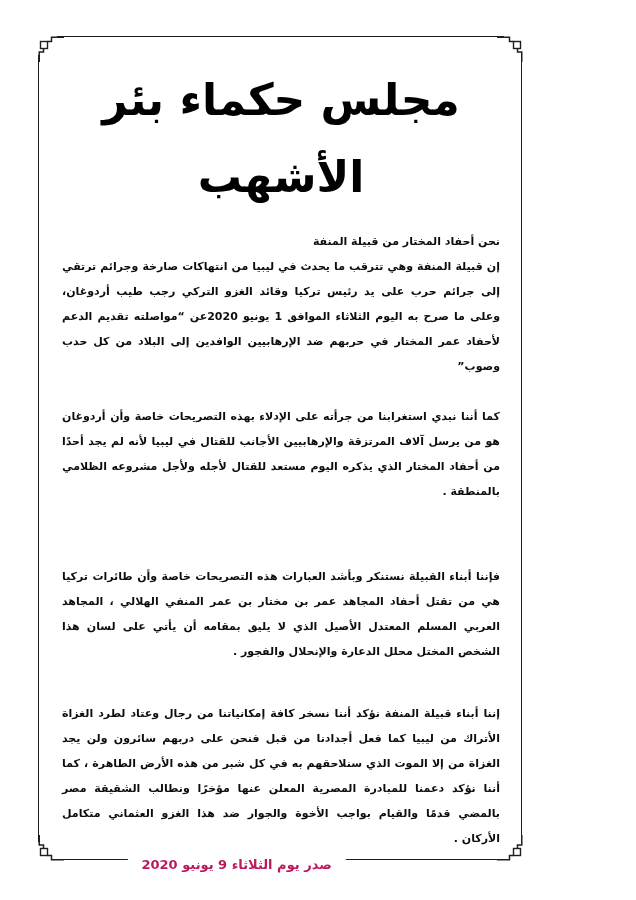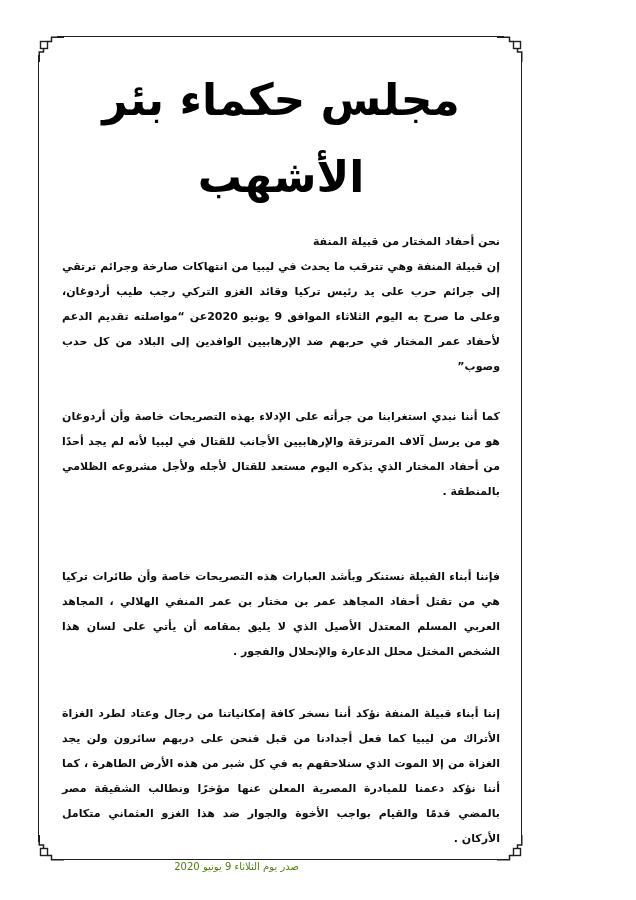--- a/index.html
+++ b/index.html
@@ -28,21 +28,21 @@
     font-size:11px;font-weight:bold;line-height:25px;text-align:justify;
     margin:0;color:#0d0d0d;
   }
   .para.salutation{text-align:right;}
   .gap-sm{margin-bottom:25px;}
   .gap-md{margin-bottom:37px;}
   .gap-lg{margin-bottom:60px;}
   .issue-date{
     position:absolute;bottom:-13px;left:41%;transform:translateX(-50%);
     background:#fff;padding:0 14px;white-space:nowrap;
-    font-size:10px;font-weight:normal;color:#4d7c0f;direction:rtl;
+    font-size:13px;font-weight:bold;color:#be185d;direction:rtl;
   }
 </style>
 </head>
 <body>
 
 <div class="frame">
 
   <span class="corner tl">
     <svg viewBox="0 0 26 26">
       <rect x="0" y="0" width="19" height="19" fill="#fff" stroke="none"></rect>
@@ -73,21 +73,21 @@
       <path d="M26 1.25 H13.5 V5.5 H9.5" fill="none" stroke="#1f1f1f" stroke-width="1.5"></path>
       <path d="M5.5 12.5 V16 H1.25 V26" fill="none" stroke="#1f1f1f" stroke-width="1.5"></path>
       <rect x="2.5" y="5.5" width="7" height="7" fill="#fff" stroke="#1f1f1f" stroke-width="1.4"></rect>
     </svg>
   </span>
 
   <div class="content">
     <h1 class="doc-title">مجلس حكماء بئر الأشهب</h1>
 
     <p class="para salutation">نحن أحفاد المختار من قبيلة المنفة</p>
-    <p class="para gap-sm">إن قبيلة المنفة وهي تترقب ما يحدث في ليبيا من انتهاكات صارخة وجرائم ترتقي إلى جرائم حرب على يد رئيس تركيا وقائد الغزو التركي رجب طيب أردوغان، وعلى ما صرح به اليوم الثلاثاء الموافق 9 يونيو 2020عن “مواصلته تقديم الدعم لأحفاد عمر المختار في حربهم ضد الإرهابيين الوافدين إلى البلاد من كل حدب وصوب”</p>
+    <p class="para gap-sm">إن قبيلة المنفة وهي تترقب ما يحدث في ليبيا من انتهاكات صارخة وجرائم ترتقي إلى جرائم حرب على يد رئيس تركيا وقائد الغزو التركي رجب طيب أردوغان، وعلى ما صرح به اليوم الثلاثاء الموافق 1 يونيو 2020عن “مواصلته تقديم الدعم لأحفاد عمر المختار في حربهم ضد الإرهابيين الوافدين إلى البلاد من كل حدب وصوب”</p>
     <p class="para gap-lg">كما أننا نبدي استغرابنا من جرأته على الإدلاء بهذه التصريحات خاصة وأن أردوغان هو من يرسل آلاف المرتزقة والإرهابيين الأجانب للقتال في ليبيا لأنه لم يجد أحدًا من أحفاد المختار الذي يذكره اليوم مستعد للقتال لأجله ولأجل مشروعه الظلامي بالمنطقة .</p>
     <p class="para gap-md">فإننا أبناء القبيلة نستنكر وبأشد العبارات هذه التصريحات خاصة وأن طائرات تركيا هي من تقتل أحفاد المجاهد عمر بن مختار بن عمر المنفي الهلالي ، المجاهد العربي المسلم المعتدل الأصيل الذي لا يليق بمقامه أن يأتي على لسان هذا الشخص المختل محلل الدعارة والإنحلال والفجور .</p>
     <p class="para">إننا أبناء قبيلة المنفة نؤكد أننا نسخر كافة إمكانياتنا من رجال وعتاد لطرد الغزاة الأتراك من ليبيا كما فعل أجدادنا من قبل فنحن على دربهم سائرون ولن يجد الغزاة من إلا الموت الذي سنلاحقهم به في كل شبر من هذه الأرض الطاهرة ، كما أننا نؤكد دعمنا للمبادرة المصرية المعلن عنها مؤخرًا ونطالب الشقيقة مصر بالمضي قدمًا والقيام بواجب الأخوة والجوار ضد هذا الغزو العثماني متكامل الأركان .</p>
 
   </div>
 
   <div class="issue-date">صدر يوم الثلاثاء 9 يونيو 2020</div>
 </div>
 
 </body></html>

